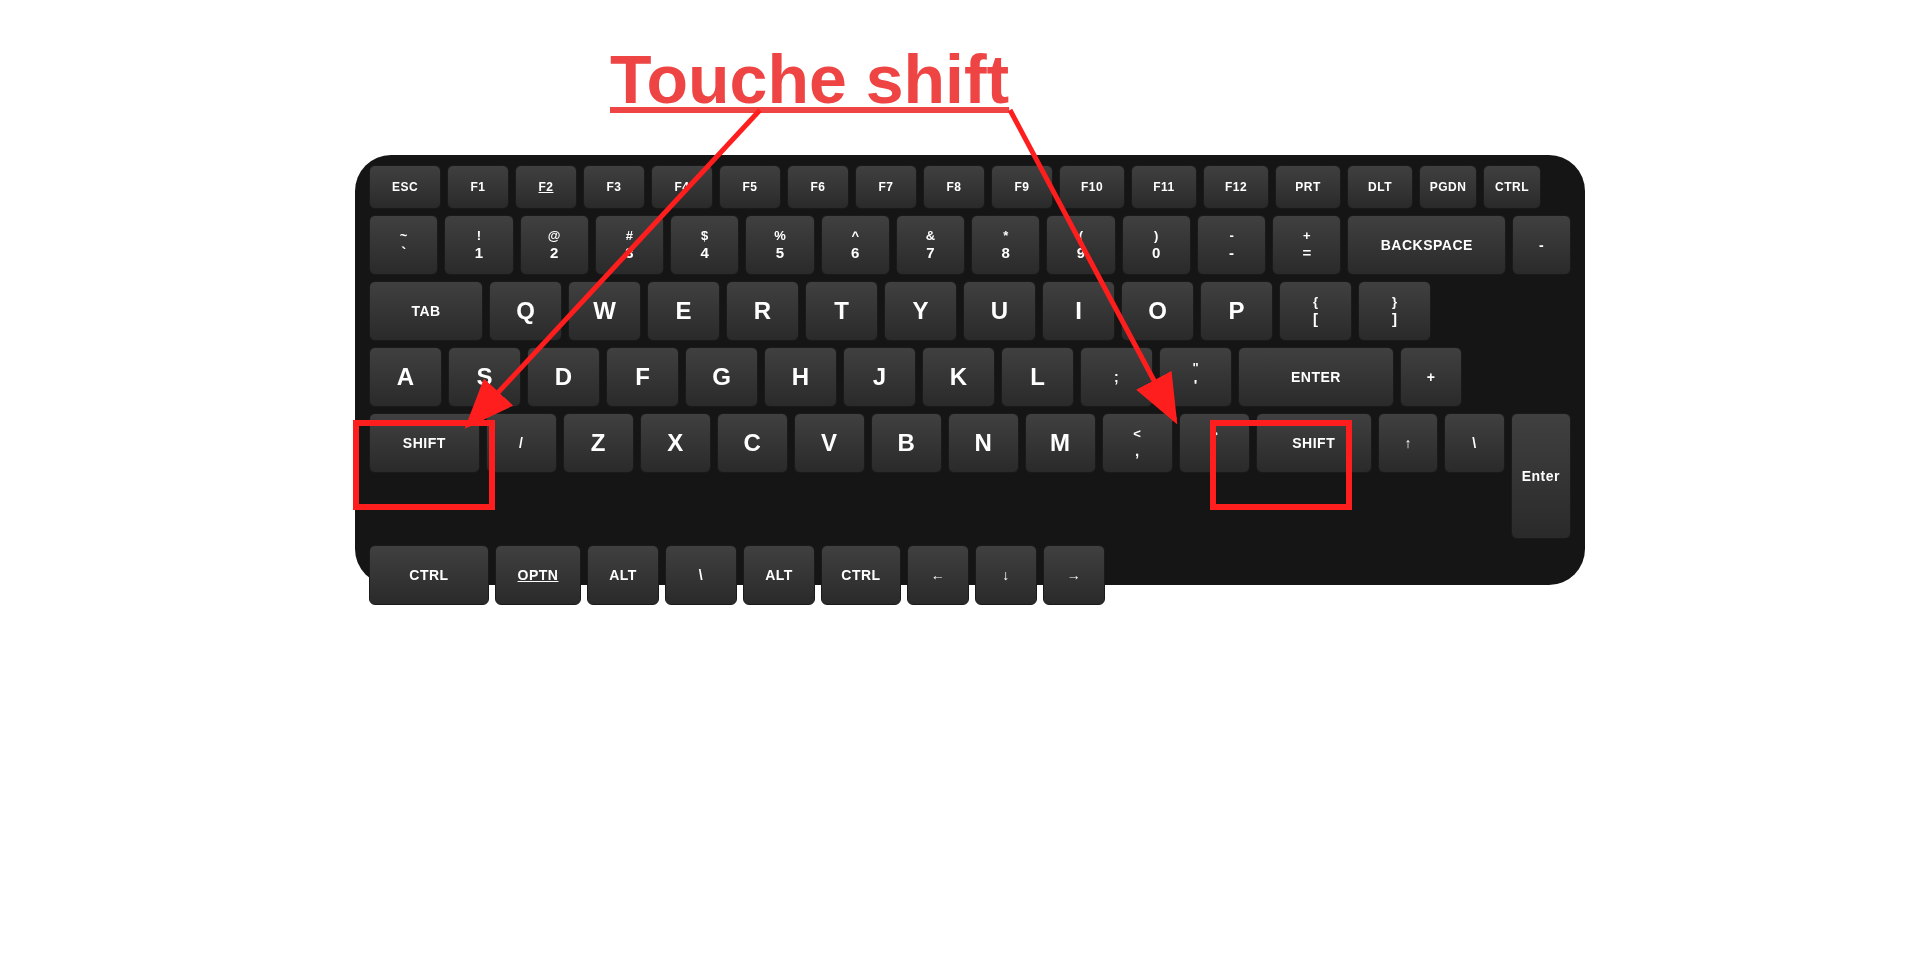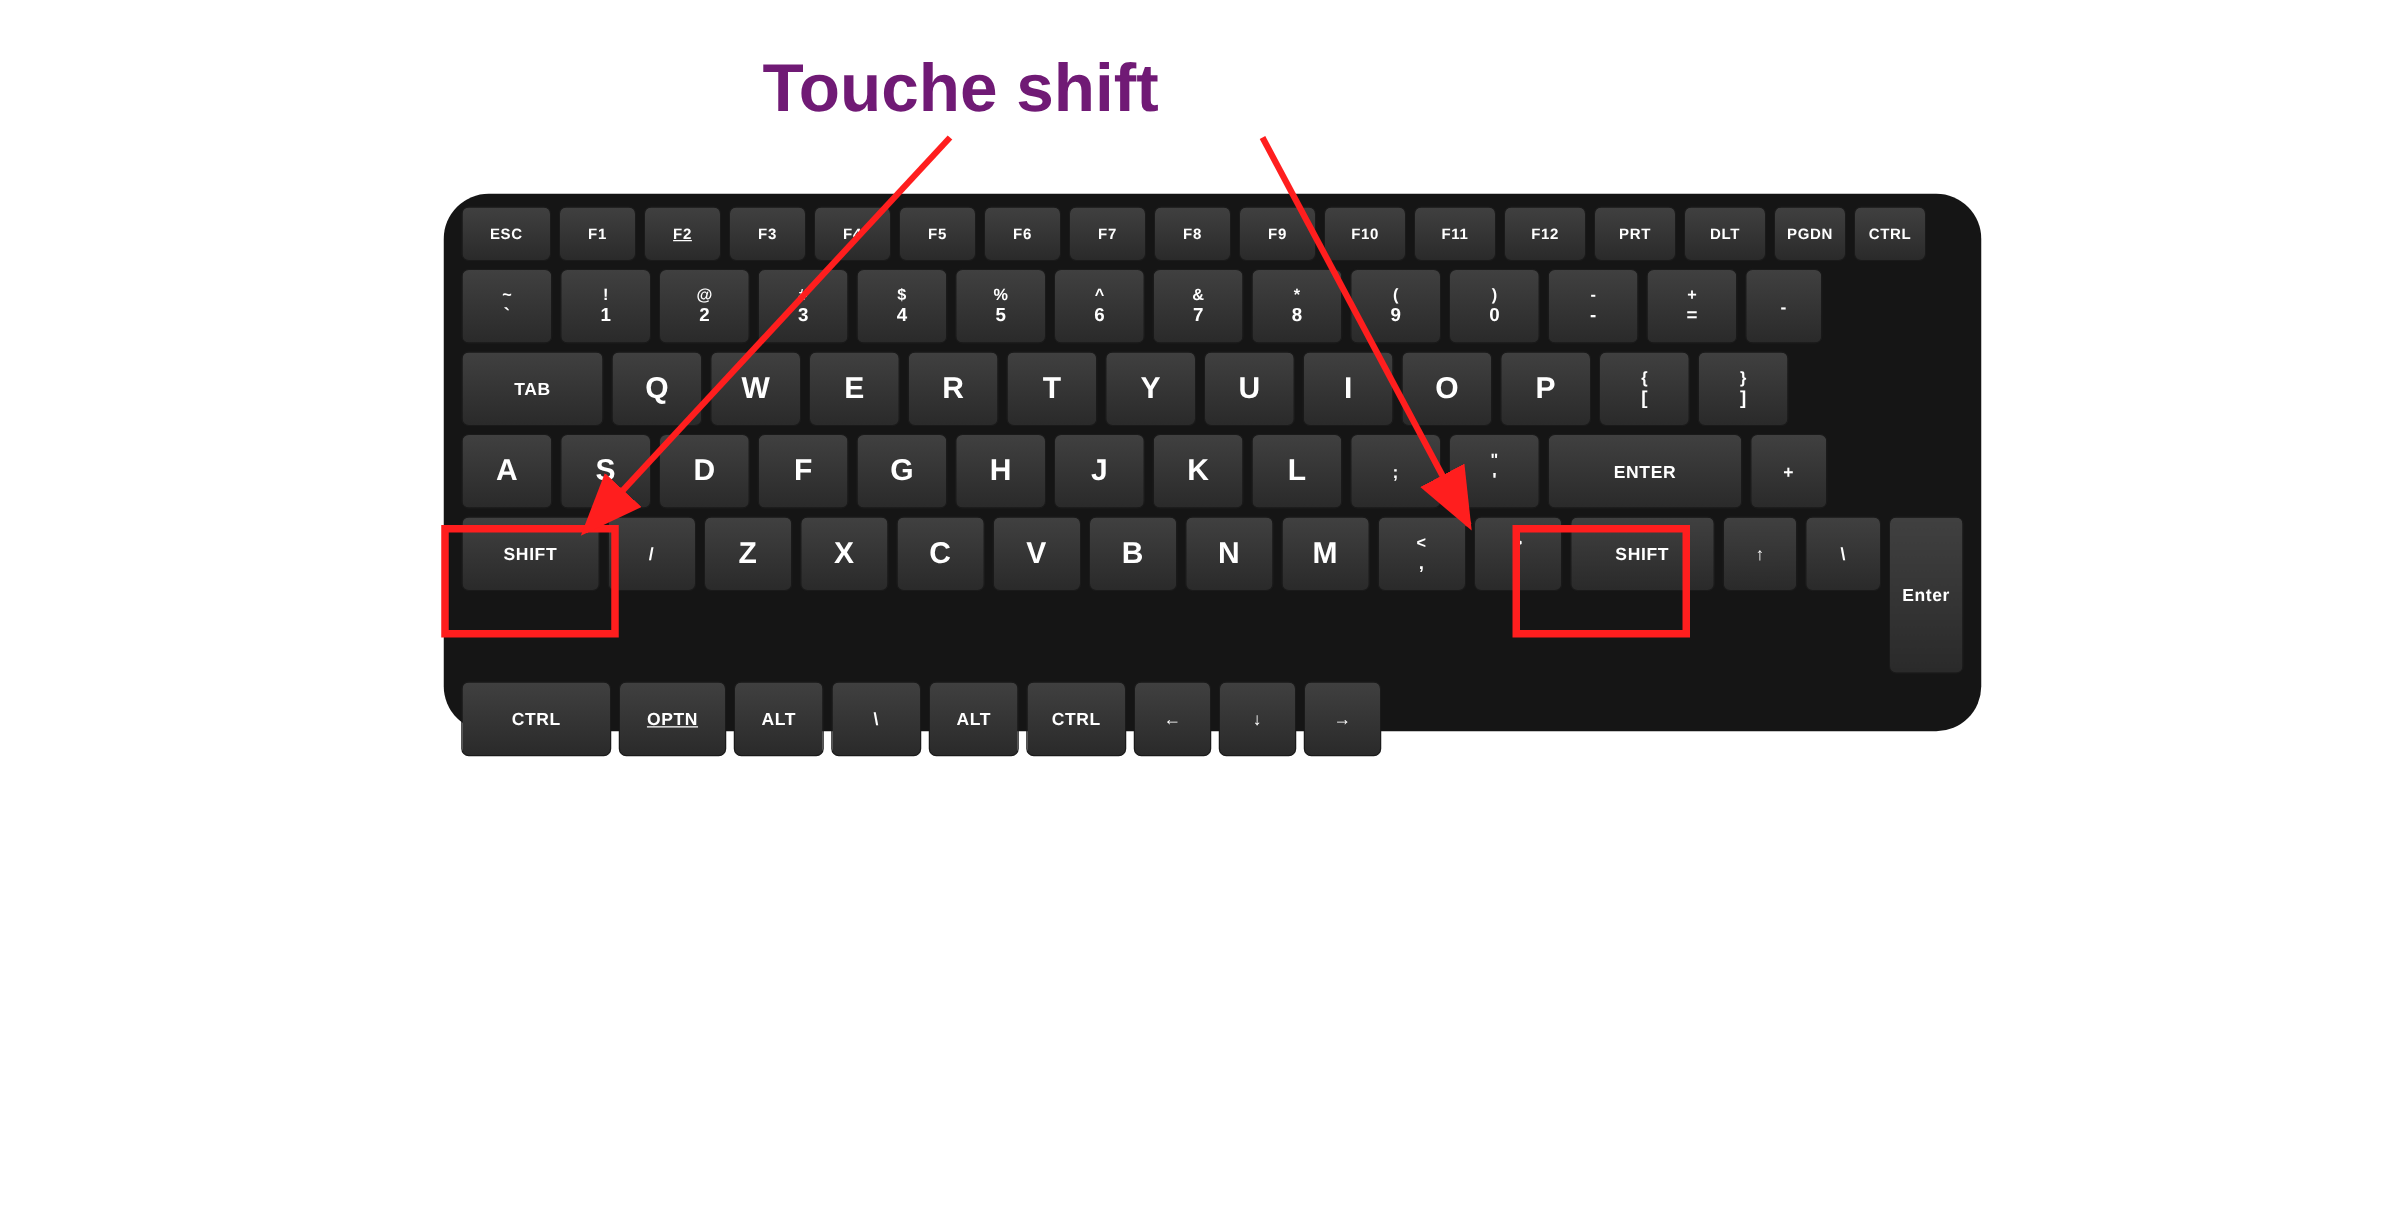--- a/index.html
+++ b/index.html
@@ -1,17 +1,17 @@
 <!DOCTYPE html>
 <html><head>
 <meta charset="utf-8">
 <style>
   html,body{margin:0;padding:0;background:#fff;font-family:Arial,Helvetica,sans-serif;}
   #stage{position:relative;width:1520px;height:780px;margin:0 auto;}
-  .title{position:absolute;top:40px;left:410px;font-size:54px;font-weight:800;color:#701a75;}
+  .title{position:absolute;top:40px;left:410px;font-size:68px;font-weight:800;color:#ef4444;text-decoration:underline;}
   
   .kbd{position:absolute;left:155px;top:155px;width:1230px;height:430px;background:#151515;border-radius:36px;padding:10px 14px;box-sizing:border-box;}
   .row{display:flex;gap:6px;margin-bottom:6px;}
   .key{background:linear-gradient(#404040,#2a2a2a);border:1px solid #1a1a1a;border-radius:6px;height:60px;box-sizing:border-box;display:flex;flex-direction:column;justify-content:center;align-items:center;color:#fff;font-weight:700;font-family:inherit;text-align:center;line-height:1.05;padding:4px;}
   .key .top{font-size:13px;}
   .key .bot{font-size:15px;margin-top:2px;}
   .key .lbl{font-size:14px;letter-spacing:.5px;}
   .key .big{font-size:24px;font-weight:800;}
   .key.small .lbl{font-size:11px;}
   .row0 .key{height:44px;}
@@ -130,20 +130,23 @@
           <div class="bot">0</div>
         </div>
         <div class="key" style="width: 73px;">
           <div class="top">-</div>
           <div class="bot">-</div>
         </div>
         <div class="key" style="width: 73px;">
           <div class="top">+</div>
           <div class="bot">=</div>
         </div>
+        <div class="key" style="width: 168px;">
+          <div class="lbl">BACKSPACE</div>
+        </div>
         <div class="key" style="width: 62px;">
           <div class="lbl">-</div>
         </div>
       </div>
 
     <div class="row" id="row2">
         <div class="key" style="width: 114px;">
           <div class="lbl">TAB</div>
         </div>
         <div class="key" style="width: 73px;">

